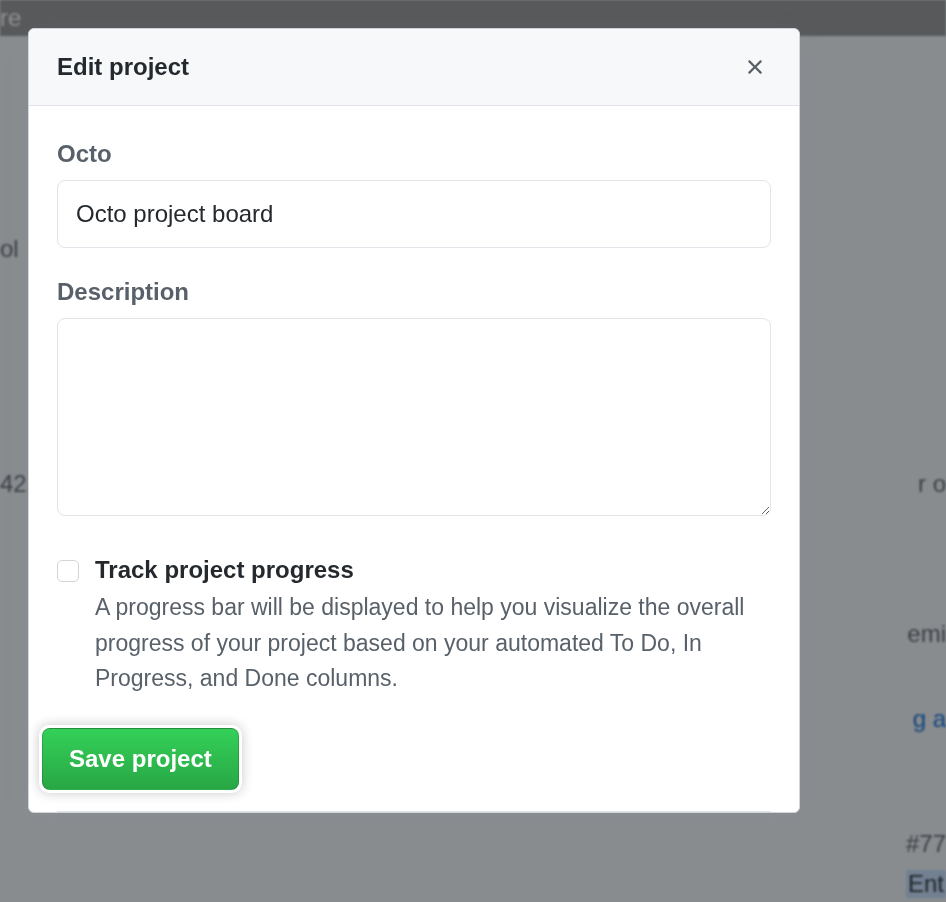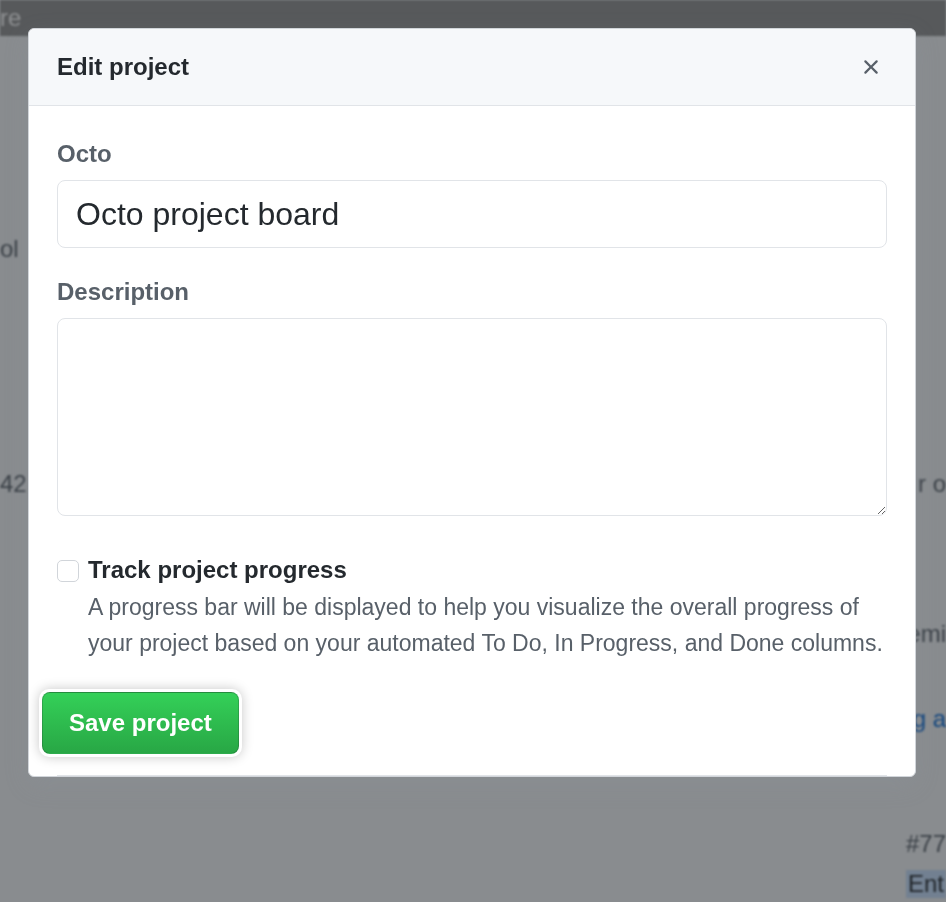--- a/index.html
+++ b/index.html
@@ -20,21 +20,21 @@
       position: absolute;
       inset: 0;
       filter: blur(1px);
       color: #24292e;
       font-size: 24px;
     }
     .modal {
       position: absolute;
       left: 28px;
       top: 28px;
-      width: 888px;
+      width: 772px;
       background: #ffffff;
       border: 1px solid #d1d5da;
       border-radius: 6px;
       box-shadow: 0 8px 24px rgba(140,149,159,0.2);
     }
     .modal-header {
       display: flex;
       align-items: center;
       justify-content: space-between;
       padding: 22px 28px;
@@ -63,21 +63,21 @@
       font-size: 24px;
       font-weight: 600;
       color: #586069;
       display: block;
       margin-bottom: 12px;
     }
     .form-input {
       width: 100%;
       height: 68px;
       padding: 10px 18px;
-      font-size: 32px;
+      font-size: 24px;
       color: #24292e;
       background: #ffffff;
       border: 1px solid #e1e4e8;
       border-radius: 8px;
       outline: none;
     }
     .form-group { margin-bottom: 30px; }
     .form-textarea {
       width: 100%;
       height: 198px;
@@ -86,21 +86,21 @@
       color: #24292e;
       background: #ffffff;
       border: 1px solid #e1e4e8;
       border-radius: 8px;
       resize: both;
       outline: none;
     }
     .checkbox-row {
       display: flex;
       align-items: flex-start;
-      gap: 9px;
+      gap: 16px;
       margin-top: 36px;
       margin-bottom: 28px;
     }
     .checkbox {
       width: 22px;
       height: 22px;
       border: 1.5px solid #d1d5da;
       border-radius: 5px;
       flex-shrink: 0;
       margin-top: 4px;

